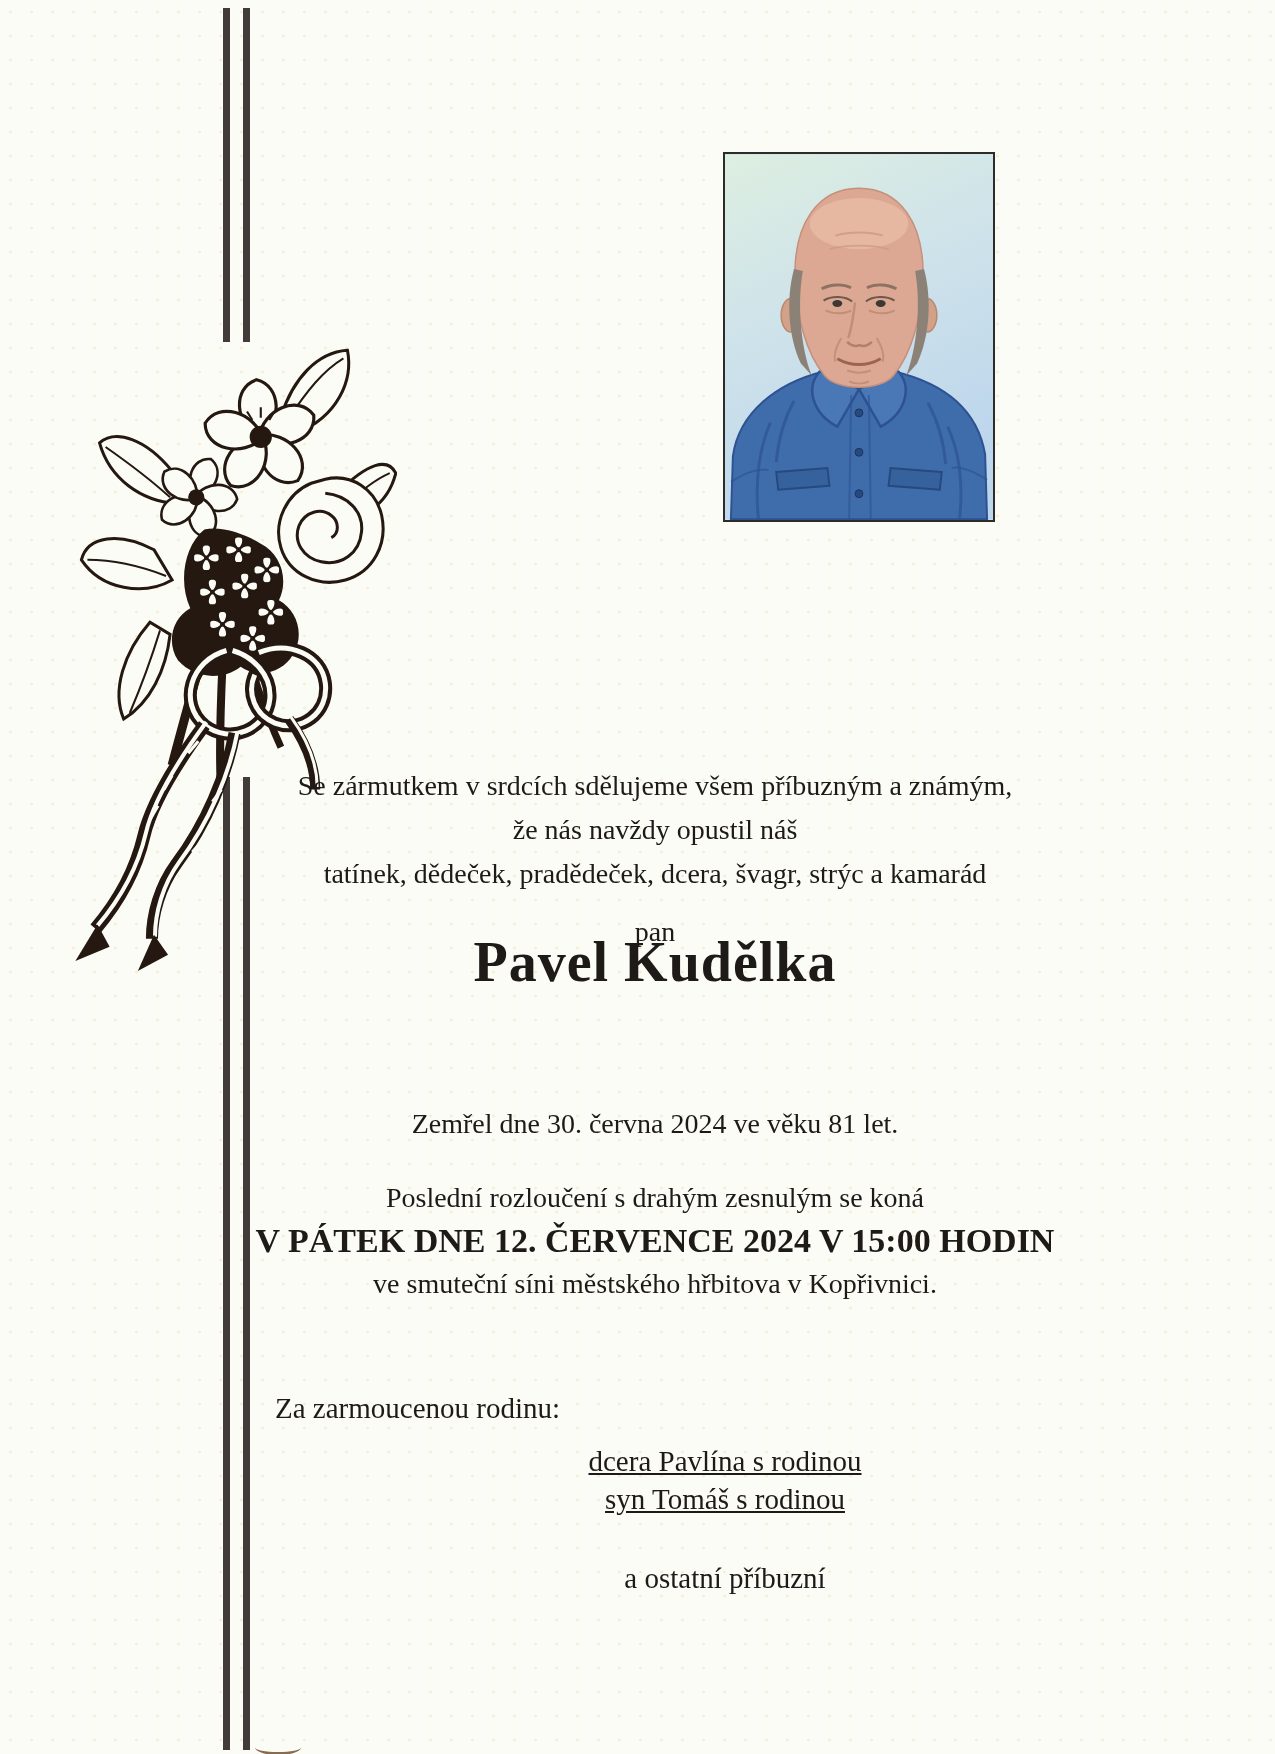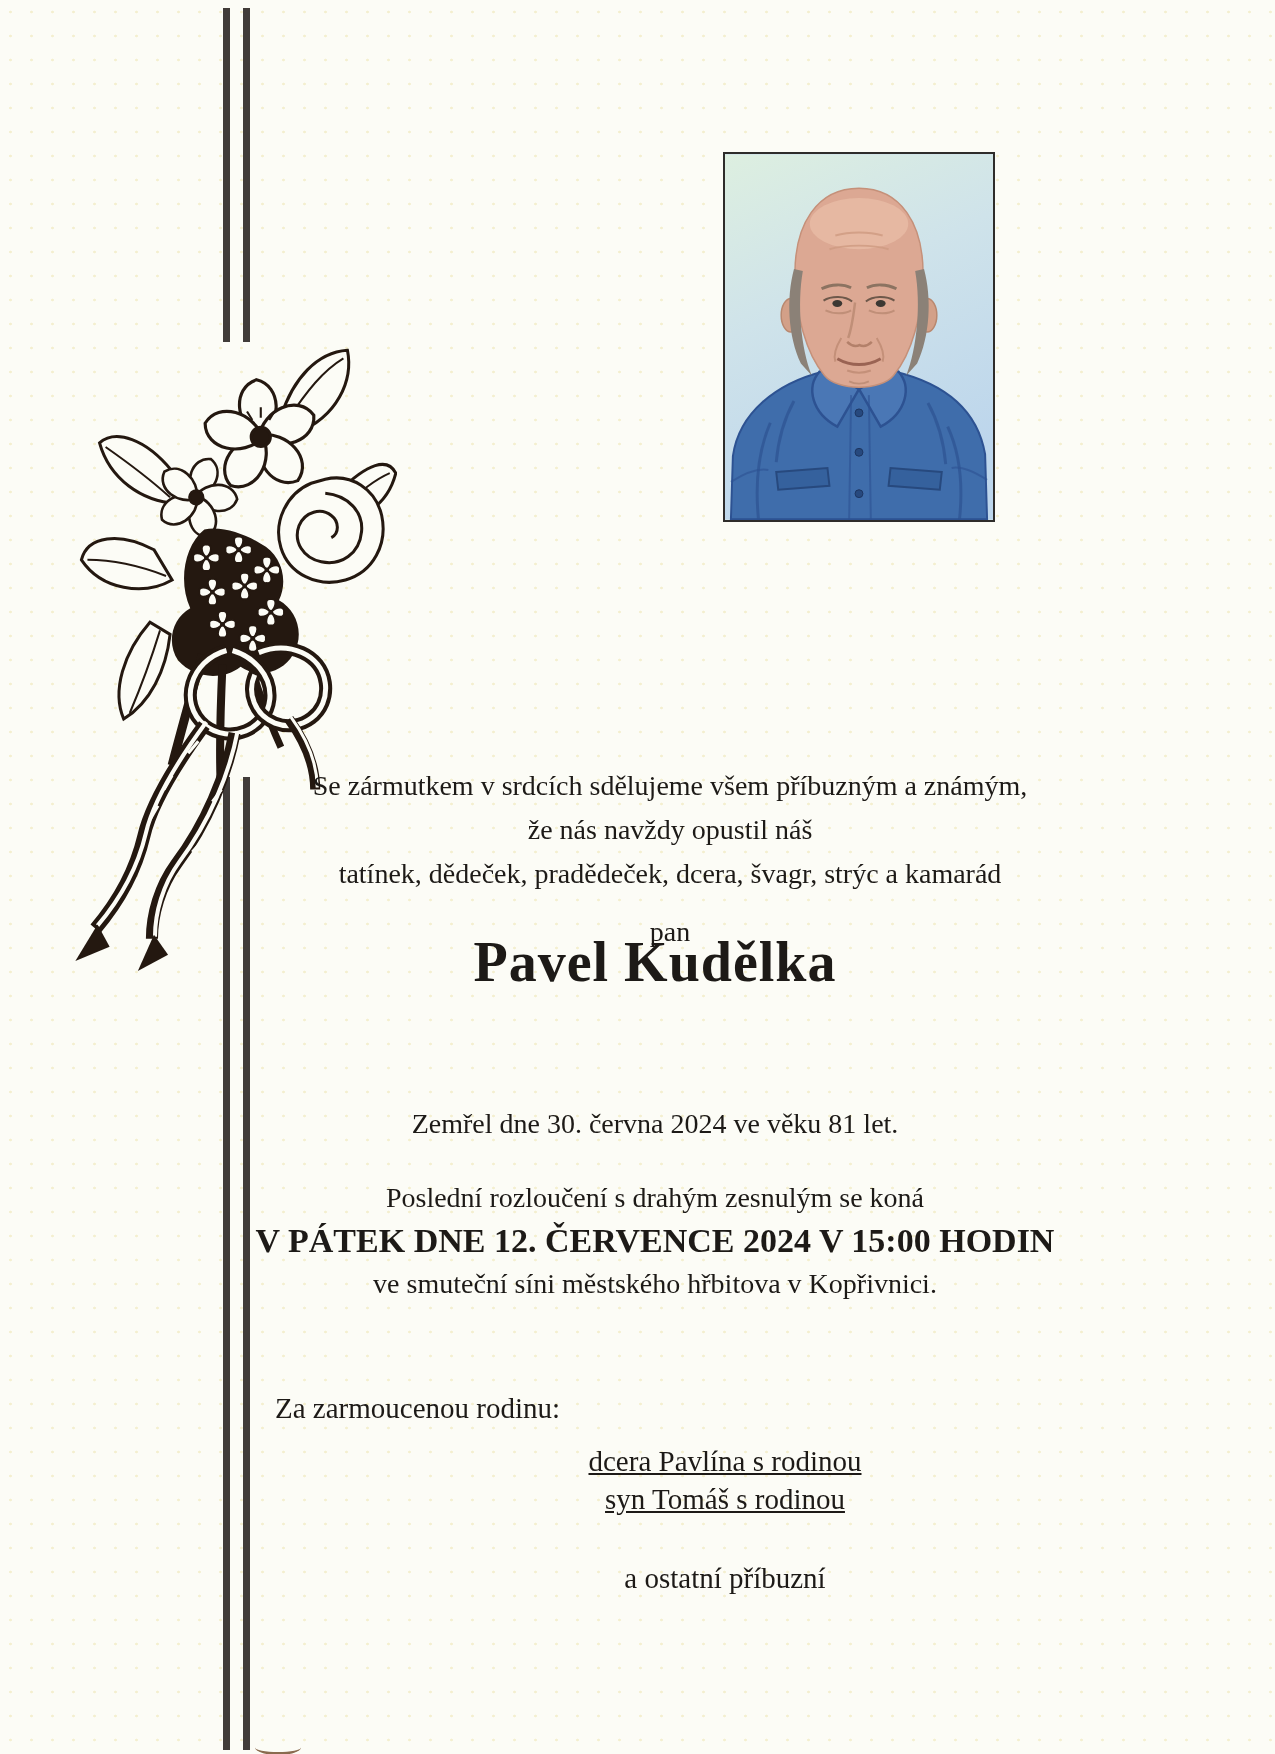--- a/index.html
+++ b/index.html
@@ -19,21 +19,21 @@
     border:2px solid #2e2c2a;box-sizing:border-box;background:#cfe3ea;
   }
   .photo-frame svg{display:block;width:100%;height:100%;}
   .bouquet{position:absolute;left:52px;top:320px;width:345px;height:655px;}
   .poem{
     position:absolute;left:655px;top:534px;width:410px;
     text-align:center;font-style:italic;font-size:25px;line-height:34px;
   }
   .poem .sig{text-align:right;padding-right:36px;}
   .announce{
-    position:absolute;left:220px;top:764px;width:900px;
+    position:absolute;left:205px;top:764px;width:900px;
     text-align:center;font-size:28px;line-height:44px;
   }
   .announce .salutation{margin-top:14px;}
   .name{
     position:absolute;left:205px;top:930px;width:900px;
     text-align:center;font-size:56px;font-weight:bold;letter-spacing:1px;
   }
   .death{position:absolute;left:205px;top:1108px;width:900px;text-align:center;font-size:28px;}
   .funeral{position:absolute;left:205px;top:1178px;width:900px;text-align:center;font-size:28px;line-height:40px;}
   .funeral .datetime{font-size:34px;font-weight:bold;line-height:46px;}

